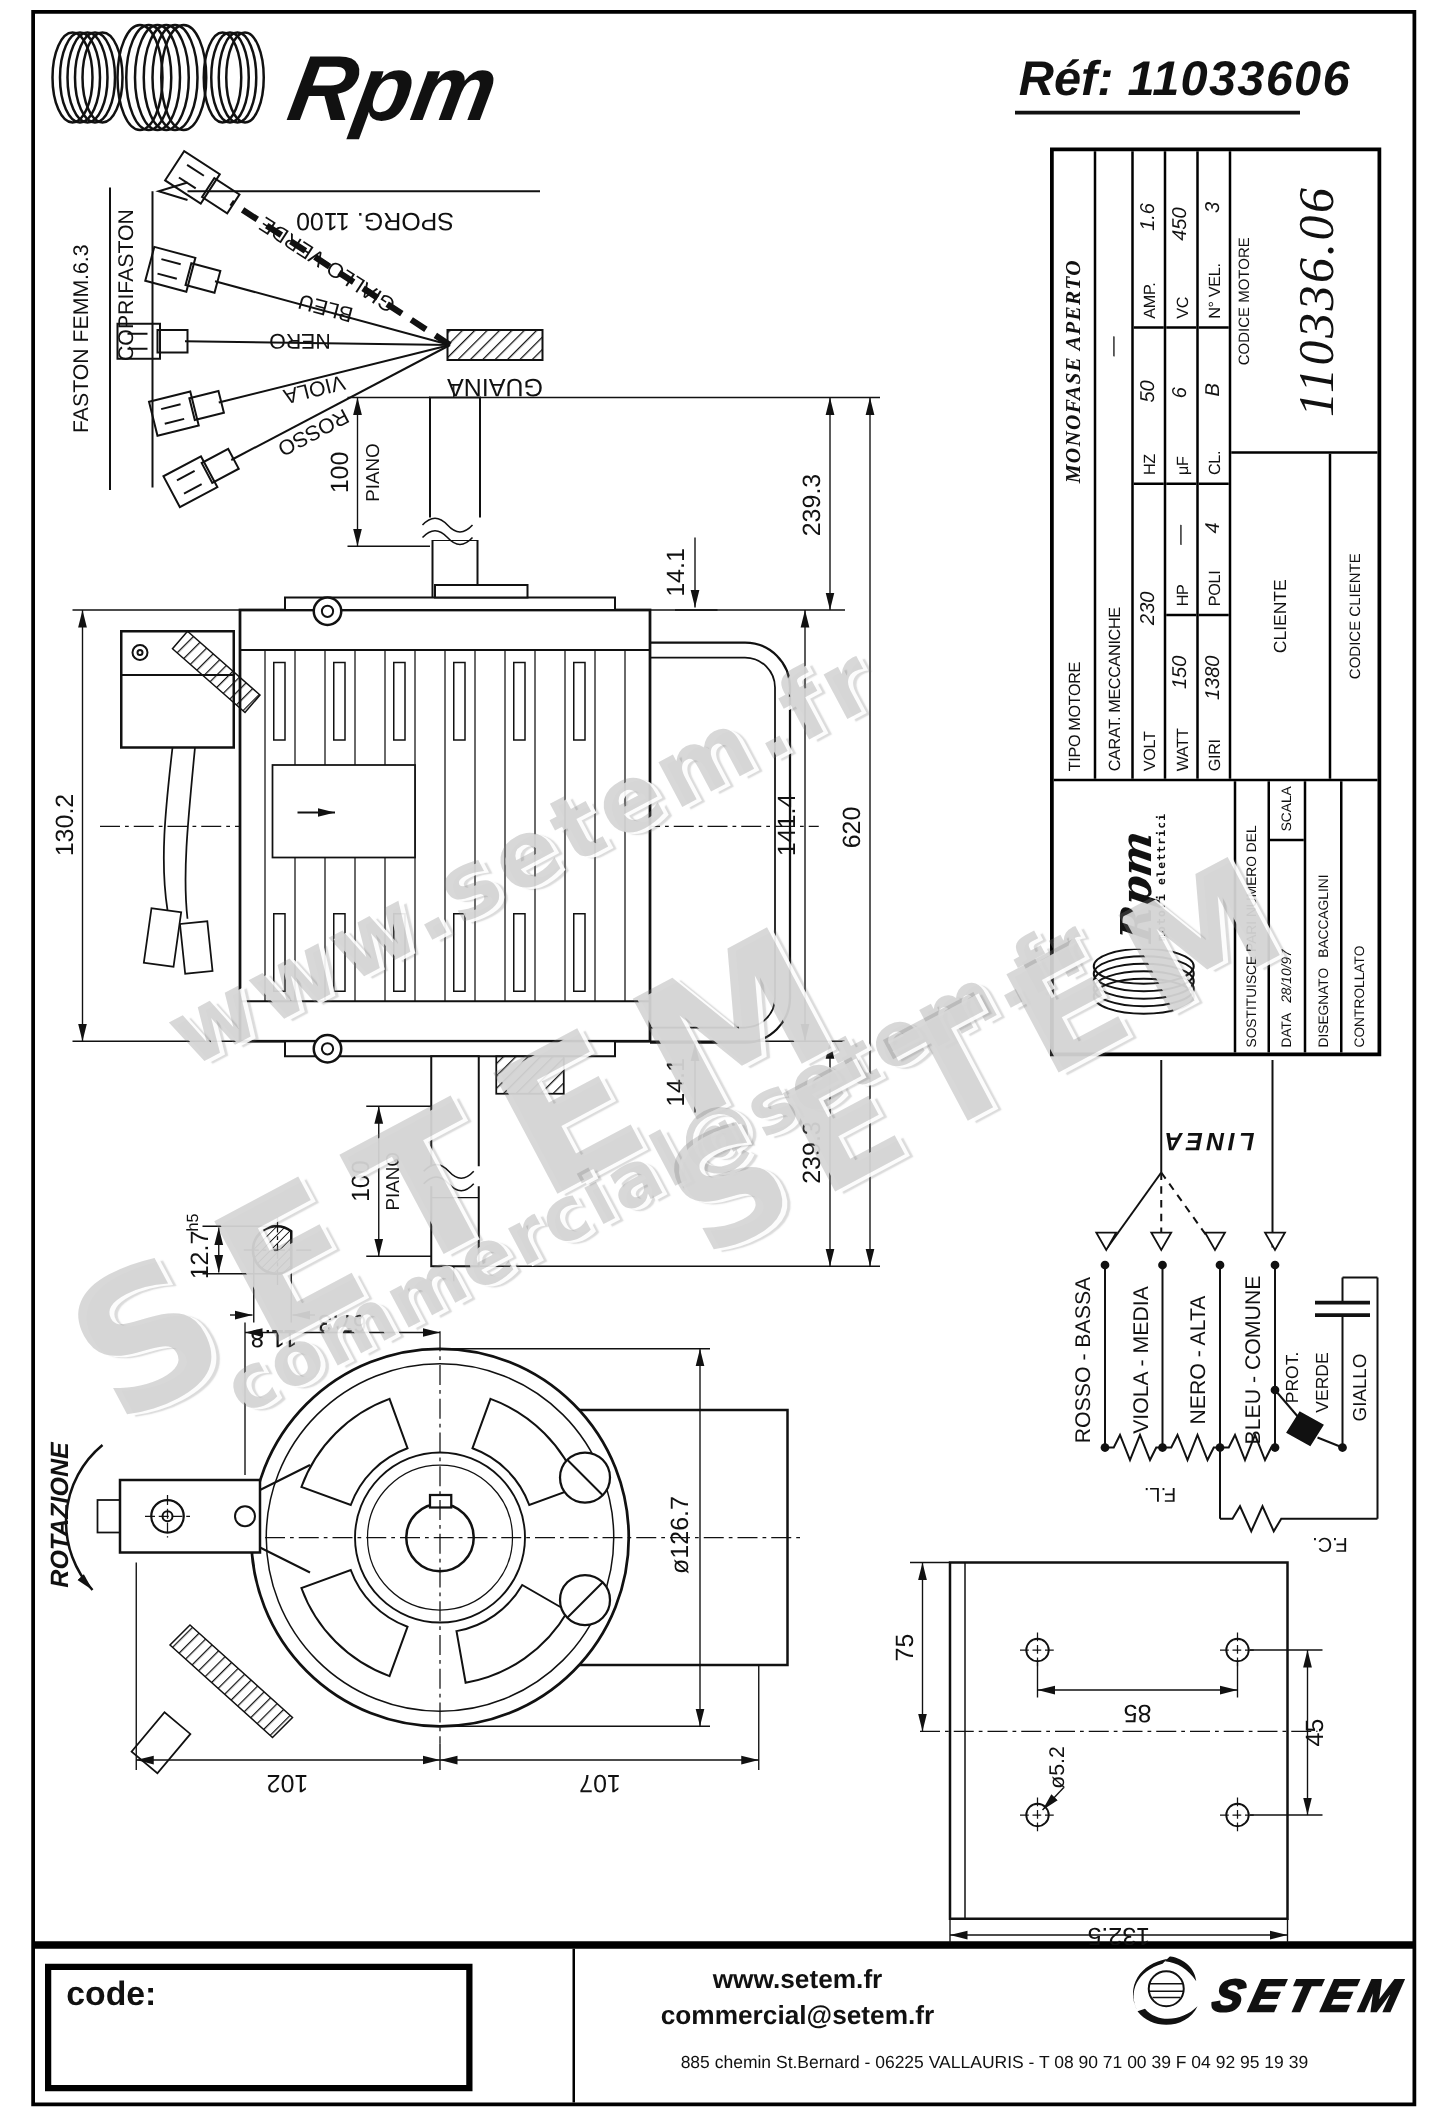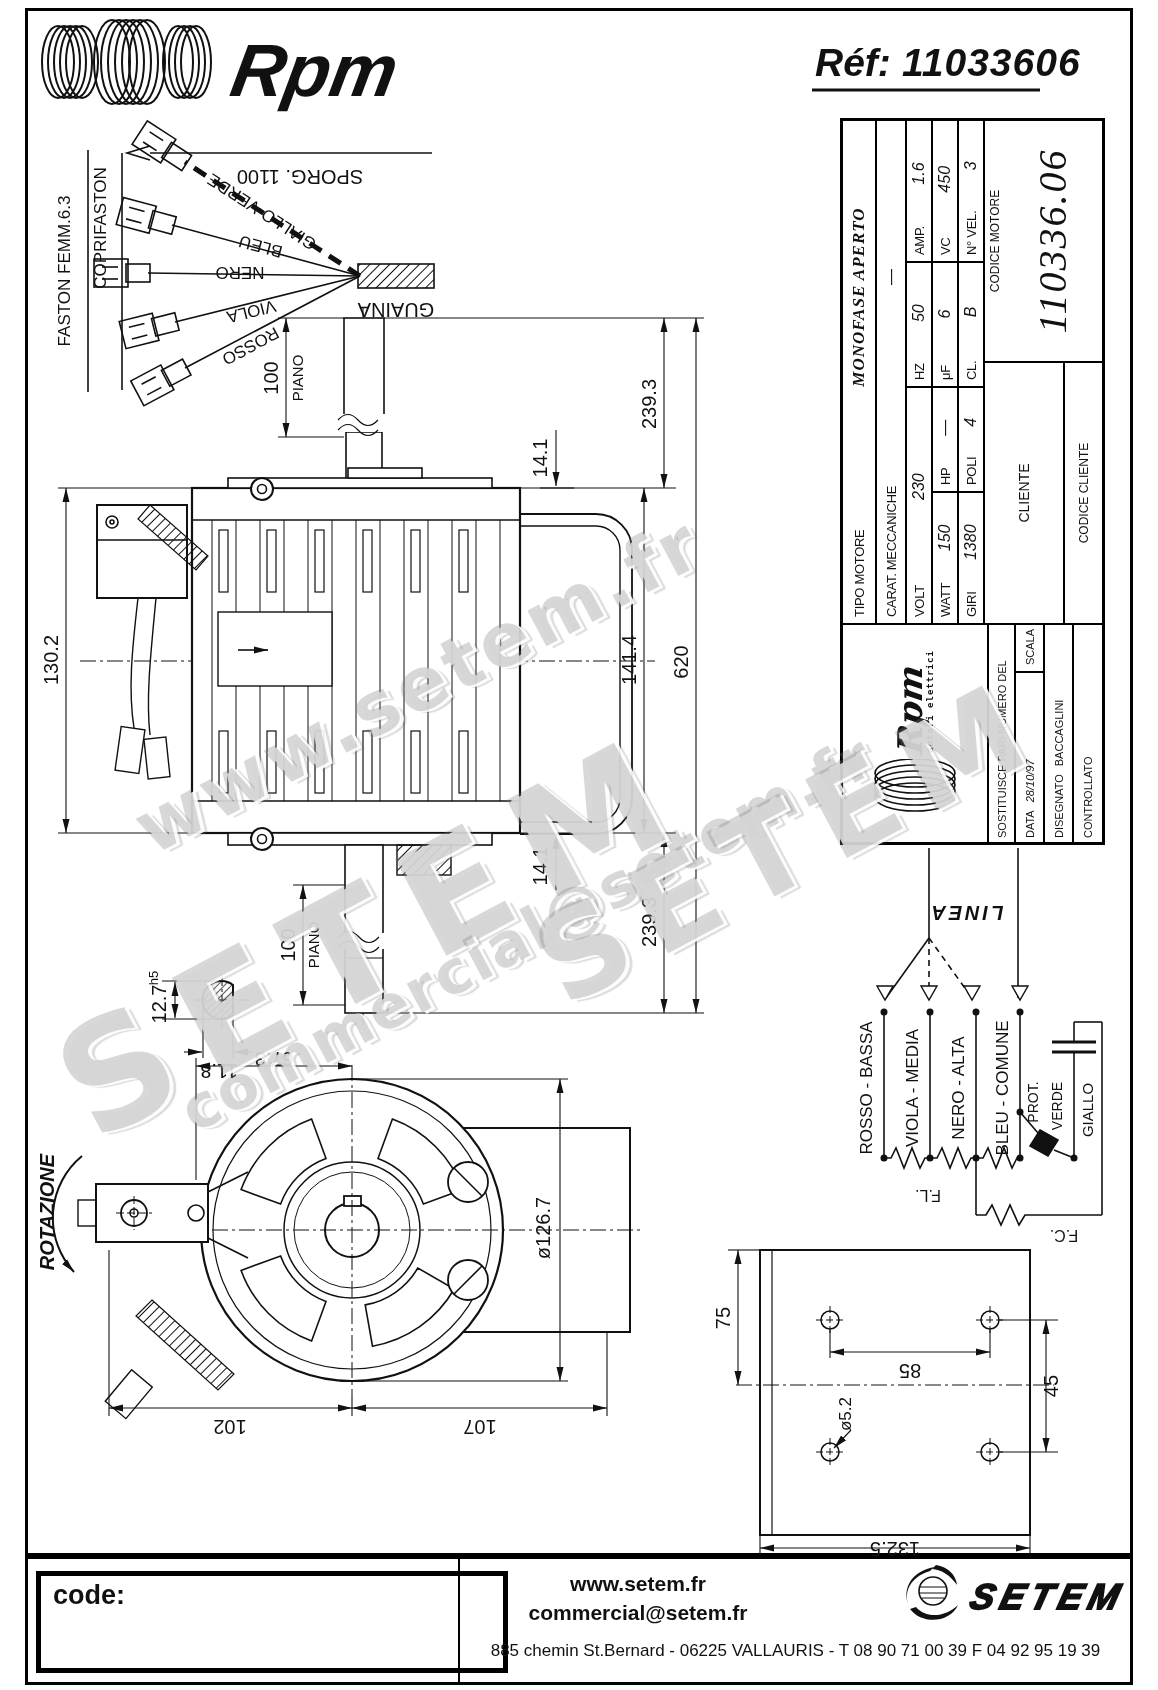--- a/index.html
+++ b/index.html
@@ -1,25 +1,25 @@
 <!DOCTYPE html>
 <html><head>
 <meta charset="utf-8">
 <style>
   html,body{margin:0;padding:0;background:#fff;}
   #page{position:relative;width:1158px;height:1690px;background:#fff;overflow:hidden;
         font-family:"Liberation Sans",sans-serif;color:#111;}
   .frame{position:absolute;left:25px;top:8px;width:1108px;height:1548px;border:3px solid #000;box-sizing:border-box;}
   .footerbox{position:absolute;left:25px;top:1556px;width:1108px;height:129px;border:3px solid #000;box-sizing:border-box;background:#fff;}
-  .codebox{position:absolute;left:8px;top:12px;width:472px;height:102px;border:5px solid #000;box-sizing:border-box;}
+  .codebox{position:absolute;left:8px;top:12px;width:342px;height:102px;border:5px solid #000;box-sizing:border-box;}
   .codelab{position:absolute;left:12px;top:4px;font-size:27px;font-weight:bold;}
   .codeval{position:absolute;left:30px;top:28px;width:330px;text-align:center;font-size:56px;font-weight:bold;letter-spacing:1px;}
   .fdiv{position:absolute;left:430px;top:0;width:2px;height:123px;background:#000;}
   .fsite{position:absolute;left:440px;top:10px;width:340px;text-align:center;font-weight:bold;font-size:21px;line-height:29px;}
-  .faddr{position:absolute;left:440px;top:82px;width:655px;text-align:center;font-size:17px;}
+  .faddr{position:absolute;left:440px;top:82px;width:655px;text-align:center;font-size:14px;}
   .flogo{position:absolute;left:872px;top:6px;}
   
   #spec{position:absolute;left:840px;top:845px;width:727px;height:265px;
         transform:rotate(-90deg);transform-origin:0 0;border:3px solid #000;
         box-sizing:border-box;display:flex;background:transparent;}
   #spec *{box-sizing:border-box;}
   .tbL{width:225px;border-right:2px solid #000;display:flex;flex-direction:column;}
   .logocell{height:146px;display:flex;align-items:center;justify-content:center;gap:6px;}
   .rpmscript{font-family:"DejaVu Serif",serif;font-style:italic;font-weight:bold;font-size:34px;transform:skewX(-8deg);line-height:30px;}
   .rpmsub{font-size:9px;font-weight:bold;letter-spacing:1px;font-family:"DejaVu Sans Mono",monospace;}

